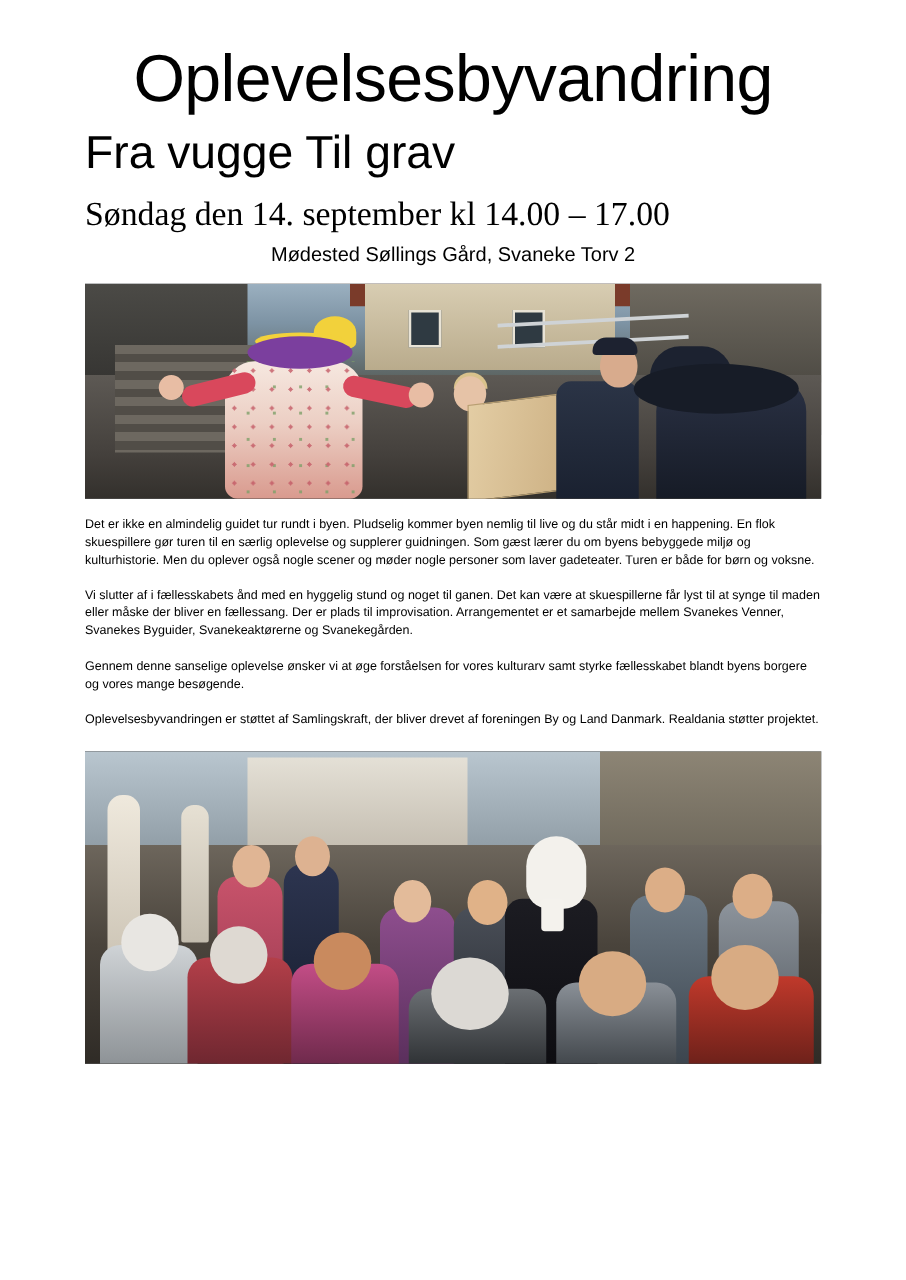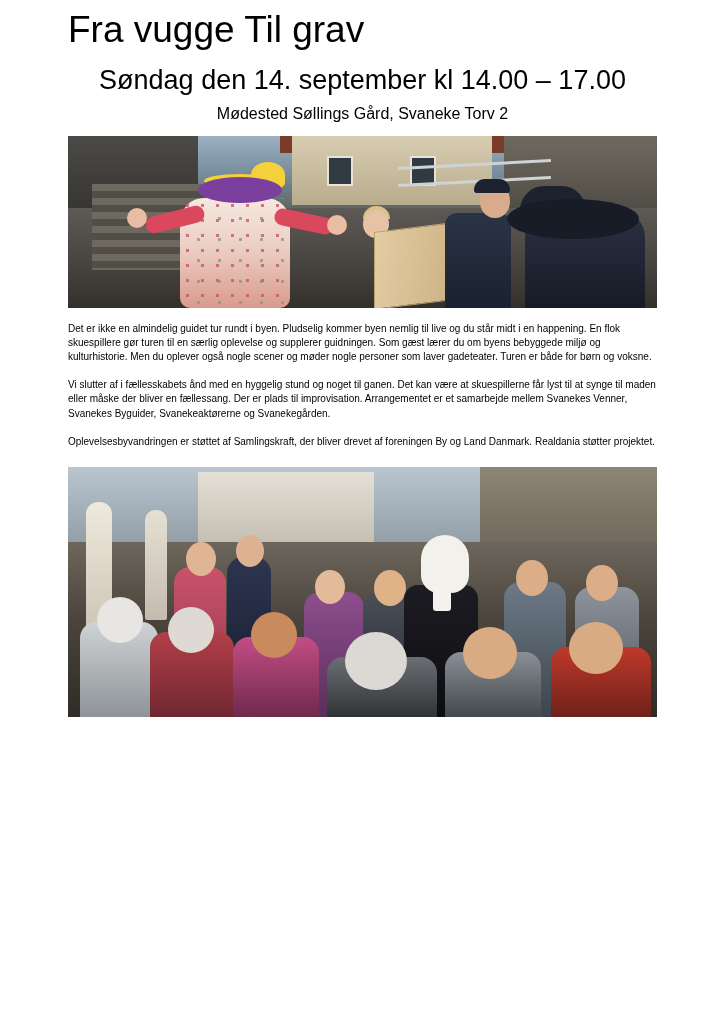--- a/index.html
+++ b/index.html
@@ -32,25 +32,26 @@
     white-space: nowrap;
   }
   .subtitle {
     text-align: left;
     font-size: 37px;
     font-weight: normal;
     margin: 10px 0 0 0;
     line-height: 1.1;
   }
   .date-line {
-    text-align: center;
+    text-align: left;
     font-size: 27px;
     font-weight: normal;
     margin: 14px 0 0 0;
     line-height: 1.15;
+    font-family: Liberation Serif, serif;
   }
   .venue-line {
     text-align: center;
     font-size: 16px;
     font-weight: normal;
     margin: 9px 0 0 0;
   }
 
   
   .photo {
@@ -237,20 +238,21 @@
   .body-text p {
     margin: 0 0 14px 0;
   }
   .body-text p:last-child { margin-bottom: 0; }
 </style>
 </head>
 <body>
 
 <div class="page">
 
+  <h1 class="title">Oplevelsesbyvandring</h1>
   <h2 class="subtitle">Fra vugge Til grav</h2>
   <div class="date-line">Søndag den 14. september kl 14.00 – 17.00</div>
   <div class="venue-line">Mødested Søllings Gård, Svaneke Torv 2</div>
 
   <div class="photo photo-top">
     <div class="photo-inner">
       <div class="p1-sky"></div>
       <div class="p1-roof"></div>
       <div class="p1-building"></div>
       <div class="p1-window" style="left:44%;top:12%;width:22px;height:26px;"></div>
@@ -278,20 +280,21 @@
       <div class="p1-man-cap"></div>
       <div class="p1-hatlady"></div>
       <div class="p1-hatlady-crown"></div>
       <div class="p1-hatlady-hat"></div>
     </div>
   </div>
 
   <div class="body-text">
     <p>Det er ikke en almindelig guidet tur rundt i byen. Pludselig kommer byen nemlig til live og du står midt i en happening. En flok skuespillere gør turen til en særlig oplevelse og supplerer guidningen. Som gæst lærer du om byens bebyggede miljø og kulturhistorie. Men du oplever også nogle scener og møder nogle personer som laver gadeteater. Turen er både for børn og voksne.</p>
     <p>Vi slutter af i fællesskabets ånd med en hyggelig stund og noget til ganen. Det kan være at skuespillerne får lyst til at synge til maden eller måske der bliver en fællessang. Der er plads til improvisation. Arrangementet er et samarbejde mellem Svanekes Venner, Svanekes Byguider, Svanekeaktørerne og Svanekegården.</p>
+    <p>Gennem denne sanselige oplevelse ønsker vi at øge forståelsen for vores kulturarv samt styrke fællesskabet blandt byens borgere og vores mange besøgende.</p>
     <p>Oplevelsesbyvandringen er støttet af Samlingskraft, der bliver drevet af foreningen By og Land Danmark. Realdania støtter projektet.</p>
   </div>
 
   <div class="photo photo-bottom">
     <div class="photo-inner">
       <div class="p2-sky"></div>
       <div class="p2-building"></div>
       <div class="p2-wall"></div>
       <div class="p2-ground"></div>
       <div class="p2-umbrella"></div>

